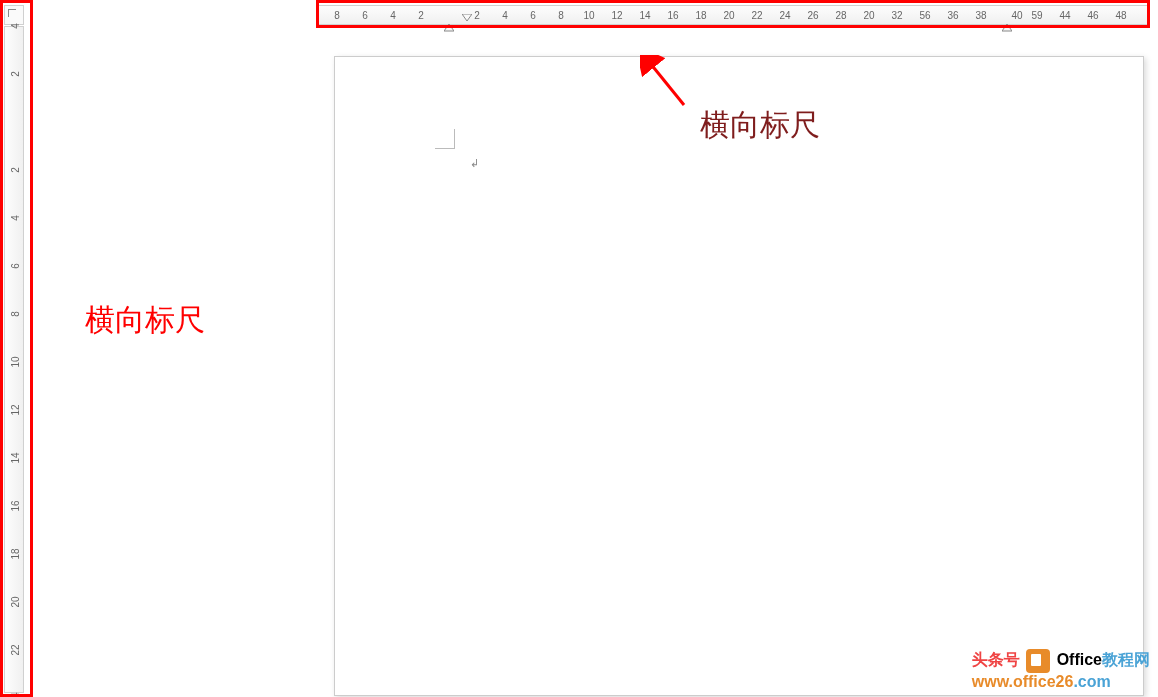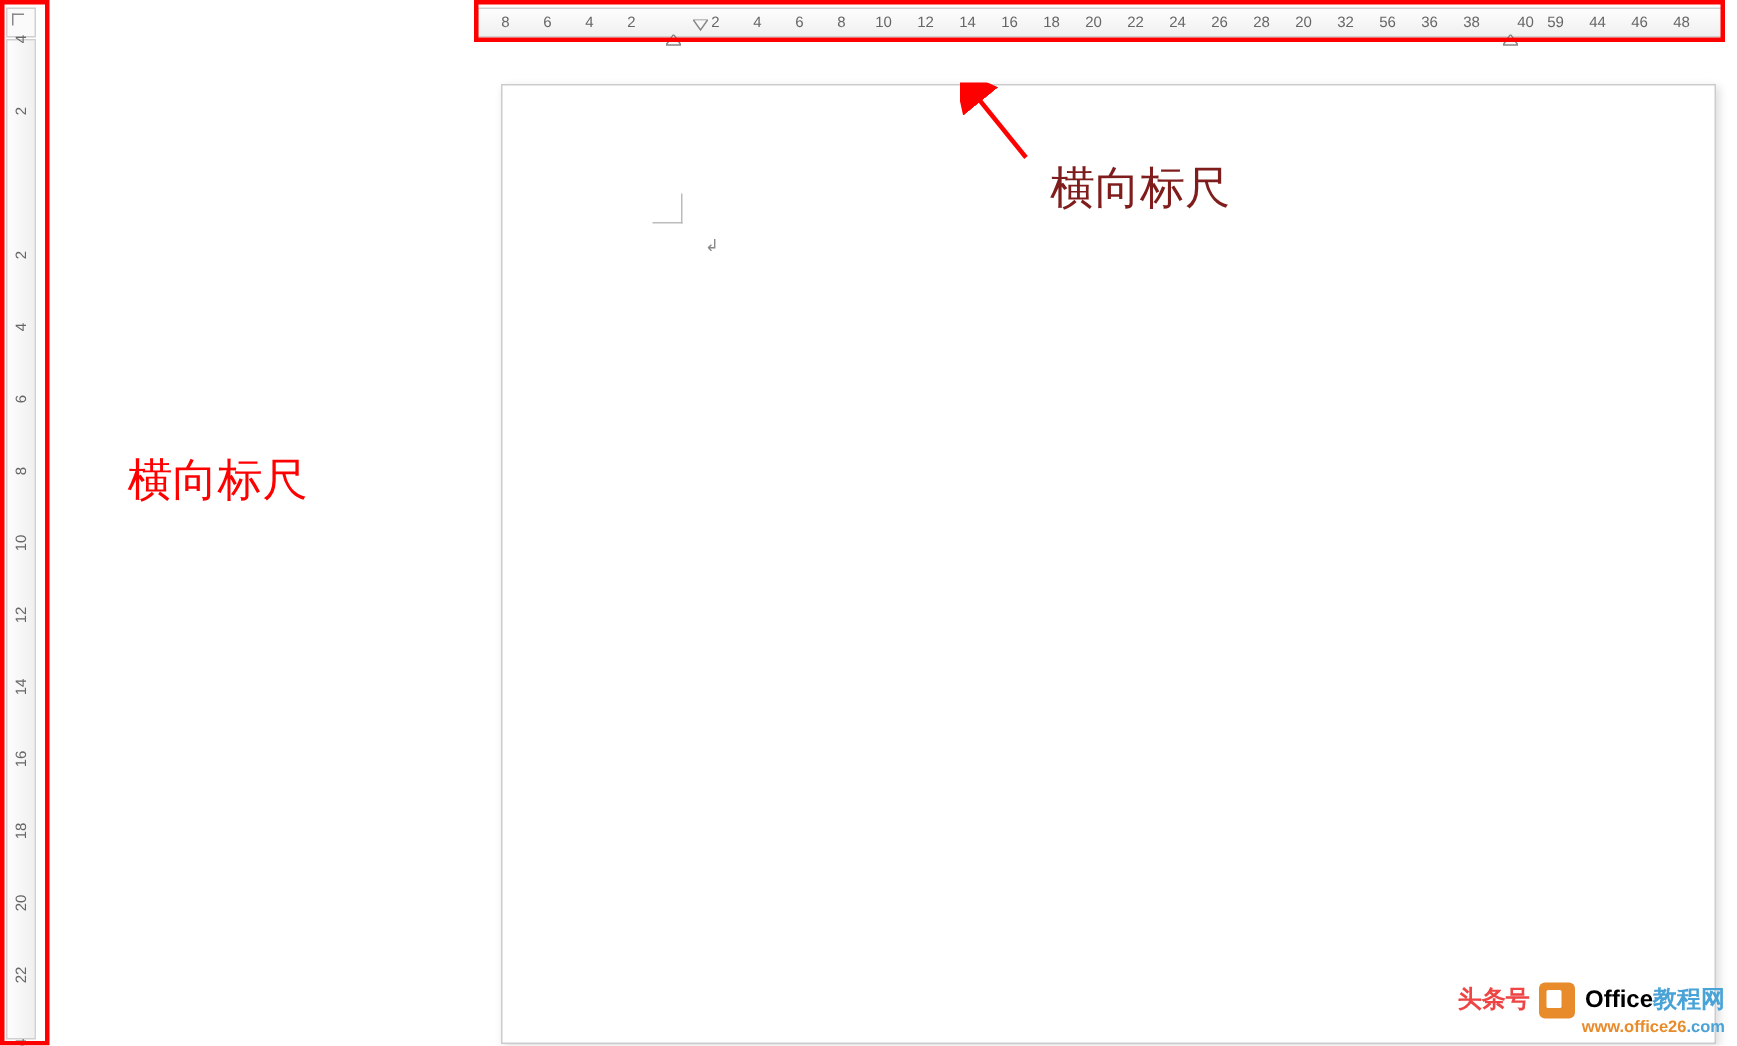--- a/index.html
+++ b/index.html
@@ -51,21 +51,21 @@
     .label-v { position: absolute; top: 300px; left: 85px; font-size: 30px; color: #ff0000; font-family: "SimSun","宋体",serif; writing-mode: horizontal-tb; }
     .label-h { position: absolute; top: 105px; left: 700px; font-size: 30px; color: #7f1d1d; font-family: "SimSun","宋体",serif; }
     
     .arrow-h { position: absolute; top: 55px; left: 640px; }
 
     
     .wm { position: absolute; bottom: 6px; right: 8px; font-size: 16px; font-weight: bold; }
     .wm-head { color: #ef4444; font-family: Liberation Serif, serif; }
     .wm-office { color: #000000; }
     .wm-suffix { color: #4aa3d6; }
-    .wm-url { font-size: 11px; display:block; text-align:right; }
+    .wm-url { font-size: 16px; display:block; }
     .wm-url .w1 { color:#e88b2a; } .wm-url .w2 { color:#4aa3d6; }
     .wm-icon { display:inline-block; width:24px; height:24px; background:#e88b2a; border-radius:4px; vertical-align:middle; position:relative; margin:0 2px; }
     .wm-icon::after { content:""; position:absolute; left:5px; top:5px; width:10px; height:12px; background:#fff; border-radius:1px; }
   </style>
 </head>
 <body>
 
 <div class="ruler-corner">
     <div class="ruler-corner-l"></div>
   </div>

